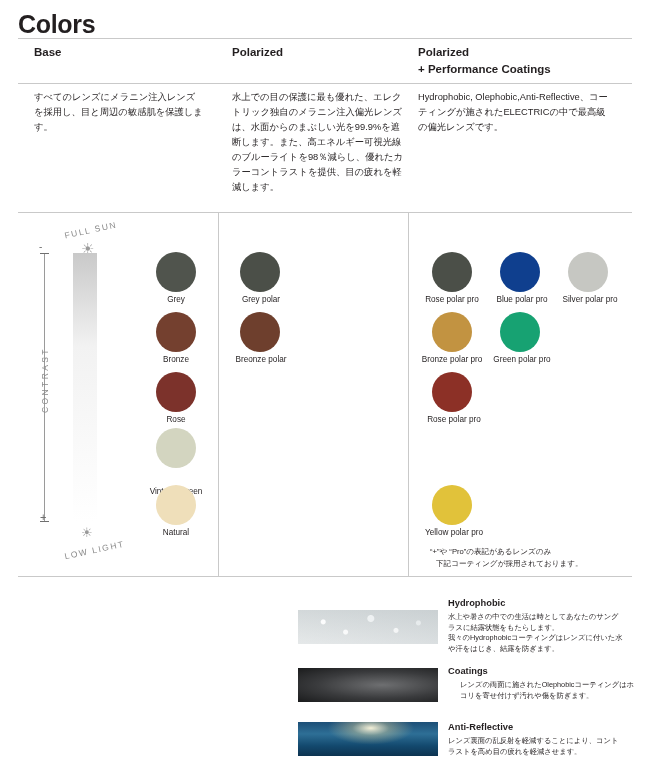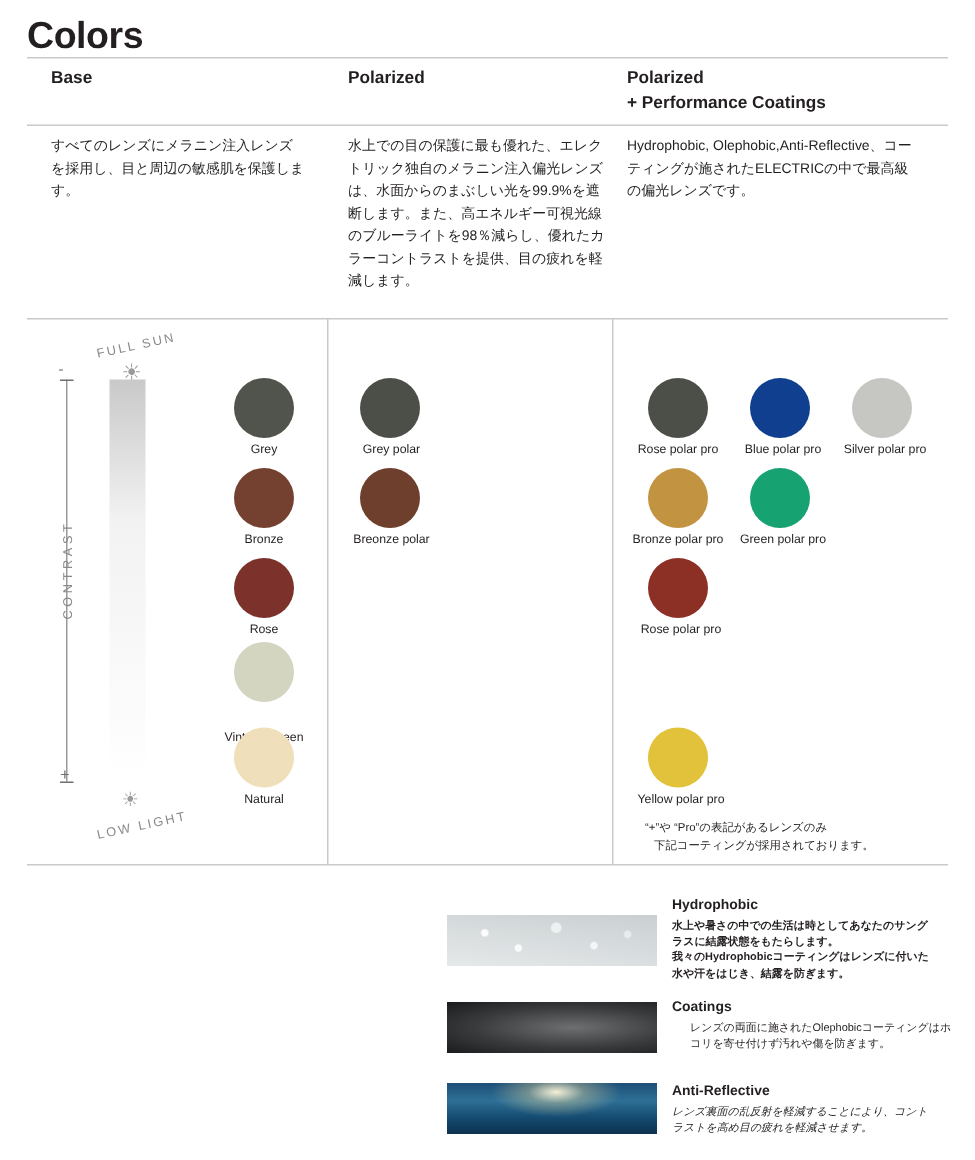--- a/index.html
+++ b/index.html
@@ -208,27 +208,27 @@
 
   <div class="coat-img" style="left:298px; top:610px; background:
        linear-gradient(120deg, rgba(255,255,255,0.25), rgba(210,215,218,0.35)),
        radial-gradient(circle at 18% 35%, #ffffff 0 2px, transparent 3px),
        radial-gradient(circle at 34% 65%, #ffffff 0 2px, transparent 3px),
        radial-gradient(circle at 52% 25%, #f2f5f6 0 3px, transparent 4px),
        radial-gradient(circle at 70% 60%, #ffffff 0 2px, transparent 3px),
        radial-gradient(circle at 86% 38%, #eef2f3 0 2px, transparent 3px),
        linear-gradient(to bottom, #c4cbcd, #dfe3e4);"></div>
   <div class="coat-title" style="left:448px; top:598px;">Hydrophobic</div>
-  <div class="coat-text" style="left:448px; top:612px; width:176px; white-space:pre-line;font-weight:bold;">水上や暑さの中での生活は時としてあなたのサングラスに結露状態をもたらします。
+  <div class="coat-text" style="left:448px; top:612px; width:176px; white-space:pre-line;">水上や暑さの中での生活は時としてあなたのサングラスに結露状態をもたらします。
 我々のHydrophobicコーティングはレンズに付いた水や汗をはじき、結露を防ぎます。</div>
 
   <div class="coat-img" style="left:298px; top:668px; background:
        radial-gradient(ellipse at 60% 50%, #6e6f71 0%, #3a3b3d 55%, #1a1b1c 100%);"></div>
   <div class="coat-title" style="left:448px; top:666px;">Coatings</div>
   <div class="coat-text" style="left:460px; top:680px; width:176px; white-space:pre-line;">レンズの両面に施されたOlephobicコーティングはホコリを寄せ付けず汚れや傷を防ぎます。</div>
 
   <div class="coat-img" style="left:298px; top:722px; background:
        radial-gradient(ellipse at 52% 18%, rgba(255,248,220,0.95) 0%, rgba(255,230,160,0.35) 18%, rgba(255,255,255,0) 42%),
        linear-gradient(to bottom, #1d4f77 0%, #2e6f96 35%, #13496e 70%, #0d3350 100%);"></div>
   <div class="coat-title" style="left:448px; top:722px;">Anti-Reflective</div>
-  <div class="coat-text" style="left:448px; top:736px; width:176px; white-space:pre-line;font-style:italic;">レンズ裏面の乱反射を軽減することにより、コントラストを高め目の疲れを軽減させます。</div>
+  <div class="coat-text" style="left:448px; top:736px; width:176px; white-space:pre-line;">レンズ裏面の乱反射を軽減することにより、コントラストを高め目の疲れを軽減させます。</div>
 
 </div>
 
 </body></html>

